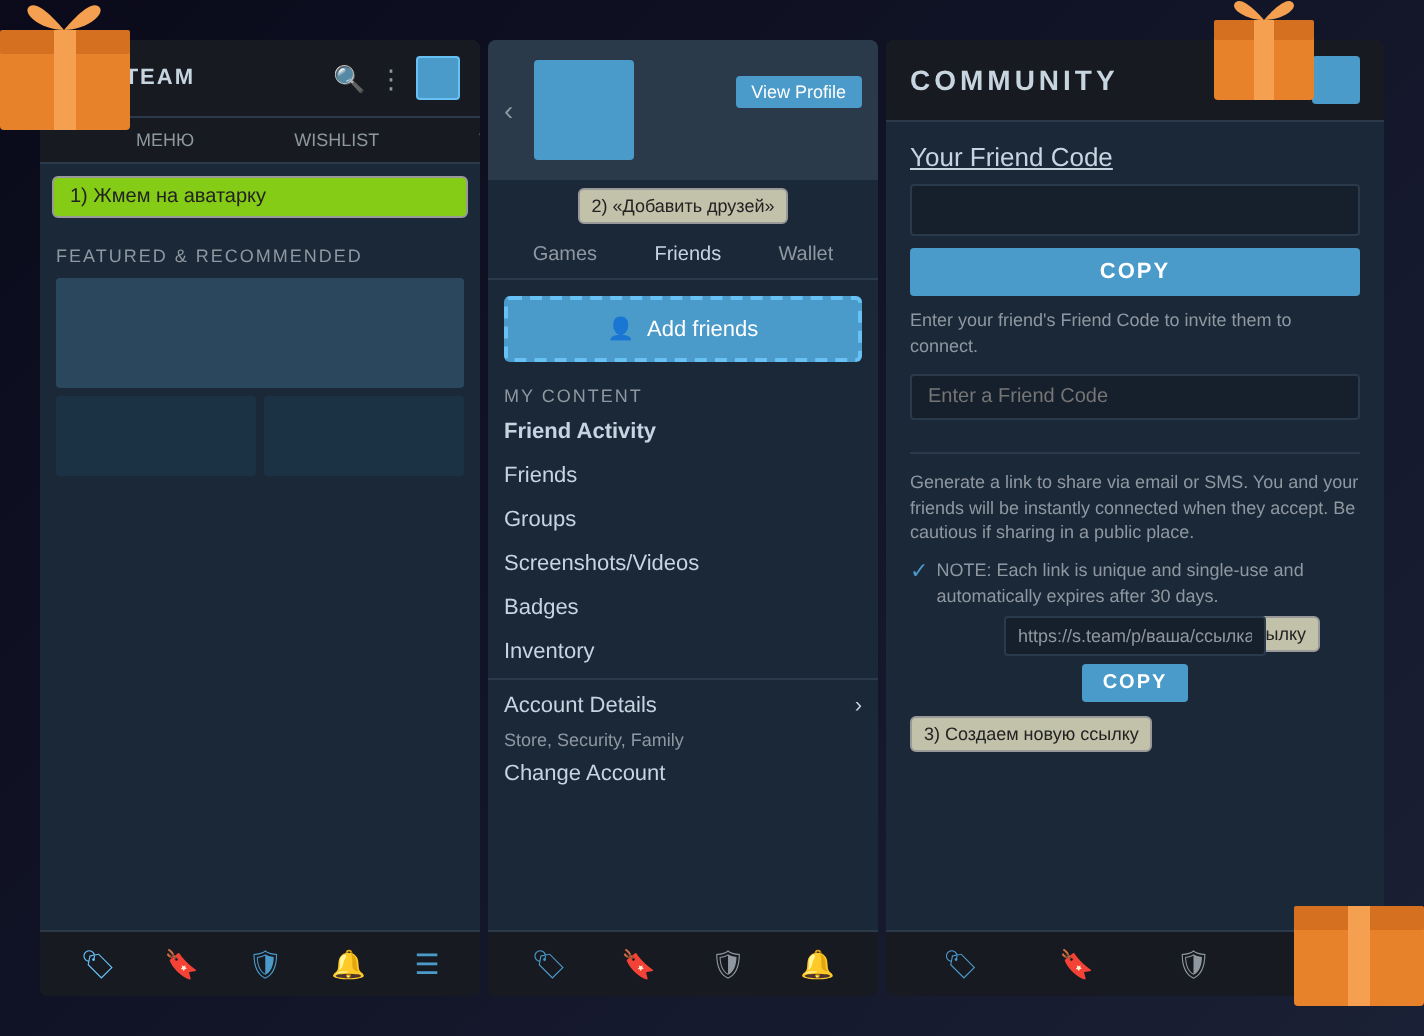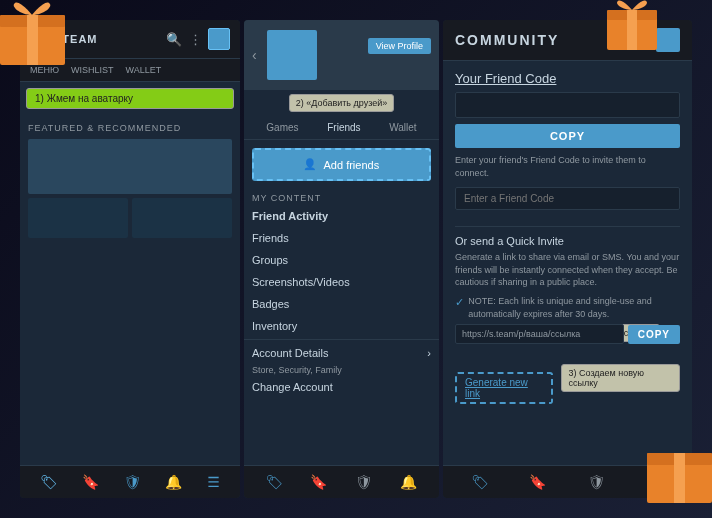--- a/index.html
+++ b/index.html
@@ -83,20 +83,21 @@
       display: flex;
       padding: 4px 6px;
       gap: 4px;
       border-bottom: 1px solid #2a3a4a;
     }
     .nav-tab {
       color: #8f98a0;
       font-size: 9px;
       padding: 2px 4px;
       cursor: pointer;
+      margin-left: 38px;
     }
 
     .tooltip-box {
       background: #84cc16;
       border: 1px solid #999;
       color: #222;
       font-size: 10px;
       padding: 4px 8px;
       margin: 6px;
       border-radius: 3px;
@@ -420,22 +421,23 @@
       display: inline-block;
       margin-bottom: 4px;
       position: absolute;
       right: 20px;
     }
 
     .link-row {
       display: flex;
       align-items: center;
       gap: 4px;
-      margin-bottom: 20px;
+      margin-bottom: 7px;
       position: relative;
+      flex-direction: column;
     }
 
     .link-input {
       background: #16202d;
       border: 1px solid #2a3a4a;
       color: #8f98a0;
       font-size: 9px;
       padding: 4px 6px;
       flex: 1;
       border-radius: 2px;
@@ -644,39 +646,37 @@
 
     <div class="community-content">
       <div class="section-title">Your Friend Code</div>
       <input class="friend-code-input" readonly="" value="" style="">
       <div class="copy-btn">COPY</div>
       <div class="description-text">Enter your friend's Friend Code to invite them to connect.</div>
       <input class="enter-code-input" placeholder="Enter a Friend Code" style="">
 
       <hr class="divider-line">
 
-      <div class="quick-invite-title">Or send a Quick Invite</div>
       <div class="quick-invite-desc">Generate a link to share via email or SMS. You and your friends will be instantly connected when they accept. Be cautious if sharing in a public place.</div>
 
       <div class="notice-text">
         <span class="notice-icon">✓</span>
         <span>NOTE: Each link is unique and single-use and automatically expires after 30 days.</span>
       </div>
 
       <div style="position:relative; margin-bottom:4px;">
         <div class="copy-tooltip">4) Копируем новую ссылку</div>
       </div>
 
       <div class="link-row">
         <input class="link-input" readonly="" value="https://s.team/p/ваша/ссылка" style="">
         <div class="copy-btn-small">COPY</div>
       </div>
 
       <div style="display:flex; align-items:center; gap:8px;">
-        <div class="generate-link-btn">Generate new link</div>
         <div class="generate-tooltip">3) Создаем новую ссылку</div>
       </div>
     </div>
 
     <div class="community-bottom-nav">
       <span style="color:#4a9aca;font-size:14px;">🏷</span>
       <span style="color:#8f98a0;font-size:14px;">🔖</span>
       <span style="color:#8f98a0;font-size:14px;">🛡</span>
       <span style="color:#8f98a0;font-size:14px;">🔔</span>
     </div>

